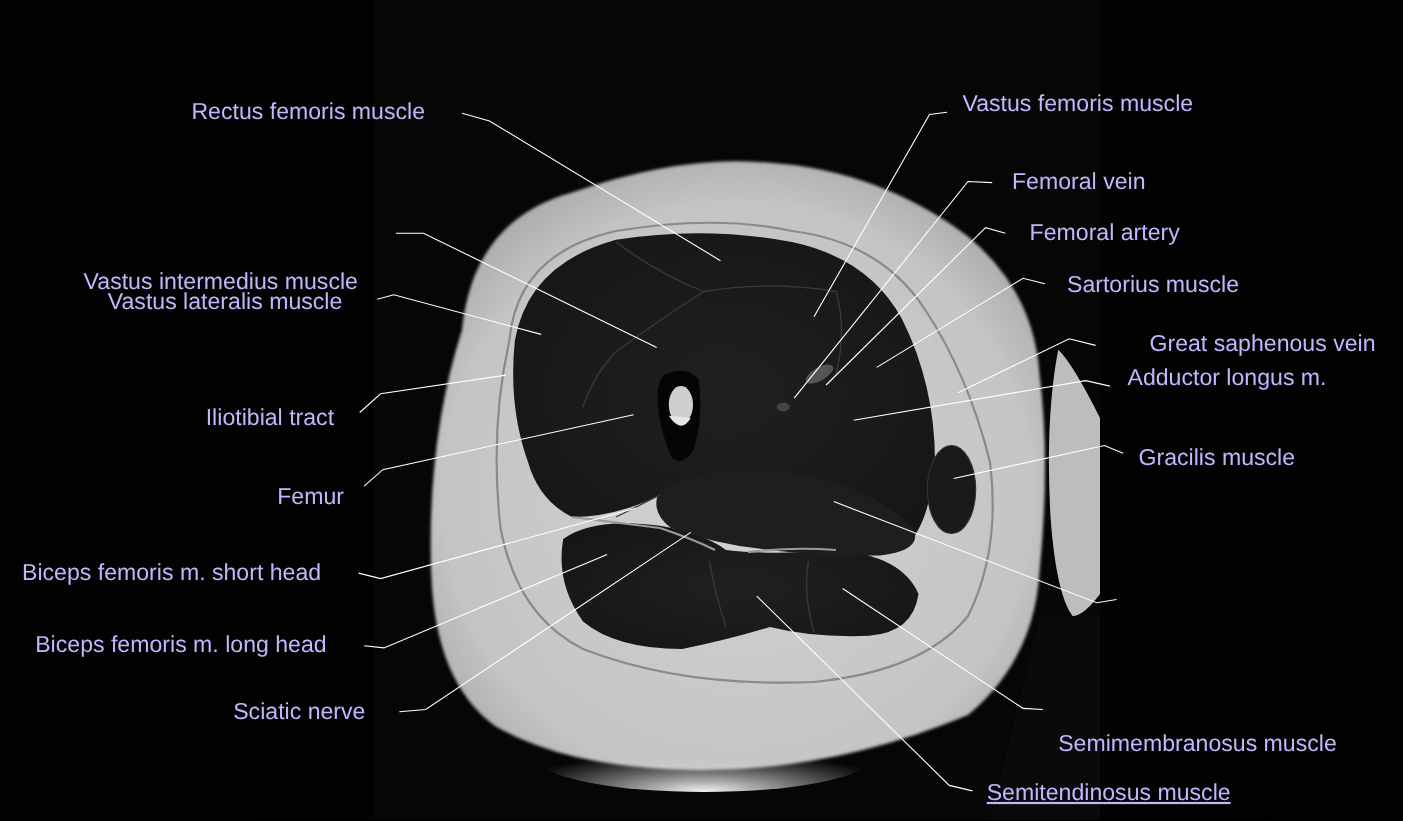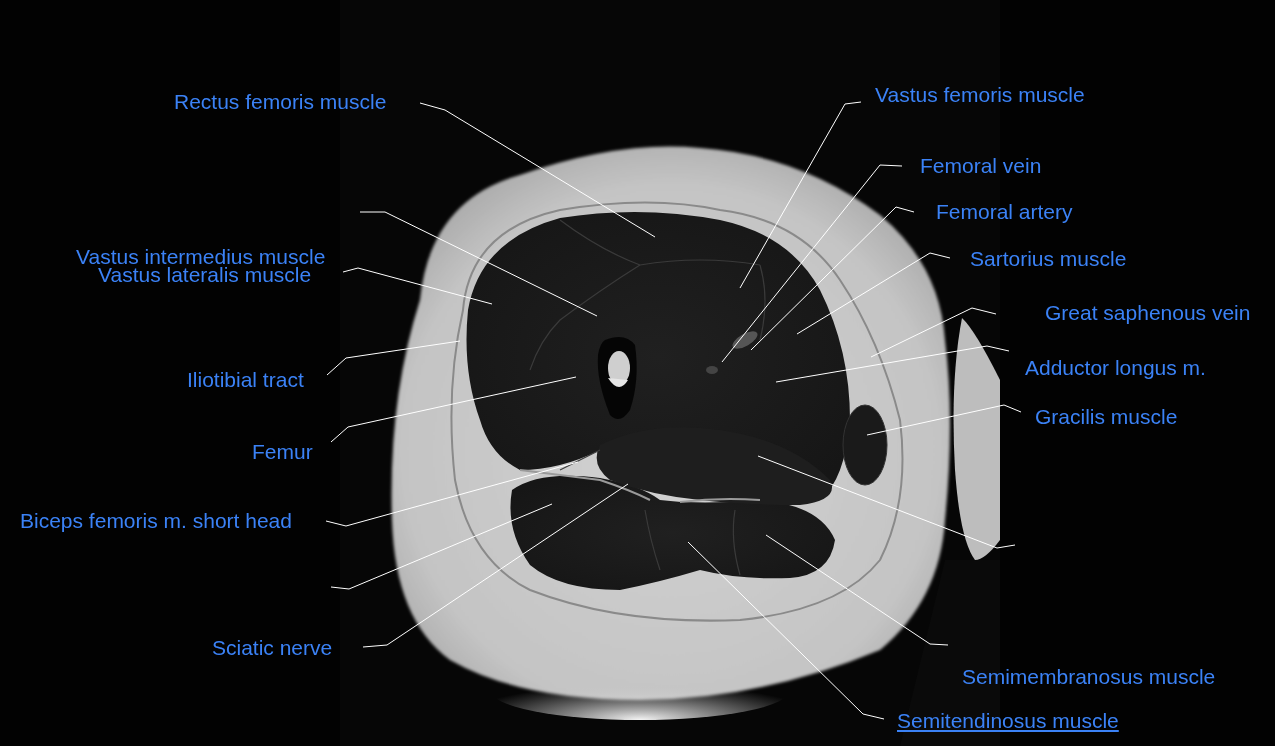--- a/index.html
+++ b/index.html
@@ -1,21 +1,21 @@
 <!DOCTYPE html>
 <html><head>
   <meta charset="utf-8">
   <style>
     html, body { margin: 0; padding: 0; background: #000; }
     body { width: 1275px; height: 746px; overflow: hidden; position: relative; }
     #stage { position: absolute; left: 0; top: 0; width: 1275px; height: 746px; background: #020202; }
     svg#mri { position: absolute; left: 0; top: 0; }
     .label {
       position: absolute;
-      color: #3b82f6;
+      color: #c4b5fd;
       font-family: "Liberation Sans", sans-serif;
       font-size: 21px;
       line-height: 24px;
       white-space: nowrap;
     }
   </style>
 </head>
 <body>
 
 <div id="stage">
@@ -101,24 +101,25 @@
         <polyline points="884,719 863,714 688,542"></polyline>
       </g>
   </svg>
 
   <div class="label" style="left:174px;top:90px;">Rectus femoris muscle</div>
   <div class="label" style="left:76px;top:202px;margin-top:43px;">Vastus intermedius muscle</div>
   <div class="label" style="left:98px;top:263px;">Vastus lateralis muscle</div>
   <div class="label" style="left:187px;top:368px;">Iliotibial tract</div>
   <div class="label" style="left:252px;top:440px;">Femur</div>
   <div class="label" style="left:20px;top:509px;">Biceps femoris m. short head</div>
+  <div class="label" style="left:32px;top:575px;">Biceps femoris m. long head</div>
   <div class="label" style="left:212px;top:636px;">Sciatic nerve</div>
 
   <div class="label" style="left:875px;top:83px;">Vastus femoris muscle</div>
   <div class="label" style="left:920px;top:154px;">Femoral vein</div>
   <div class="label" style="left:936px;top:200px;">Femoral artery</div>
   <div class="label" style="left:970px;top:247px;">Sartorius muscle</div>
   <div class="label" style="left:1045px;top:301px;">Great saphenous vein</div>
-  <div class="label" style="left:1025px;top:356px;text-align:right;">Adductor longus m.</div>
+  <div class="label" style="left:1025px;top:332px;text-align:right;">Adductor longus m.</div>
   <div class="label" style="left:1035px;top:405px;">Gracilis muscle</div>
   <div class="label" style="left:962px;top:637px;margin-top:28px;">Semimembranosus muscle</div>
   <div class="label" style="left:897px;top:709px;text-decoration:underline;">Semitendinosus muscle</div>
 </div>
 
 </body></html>

